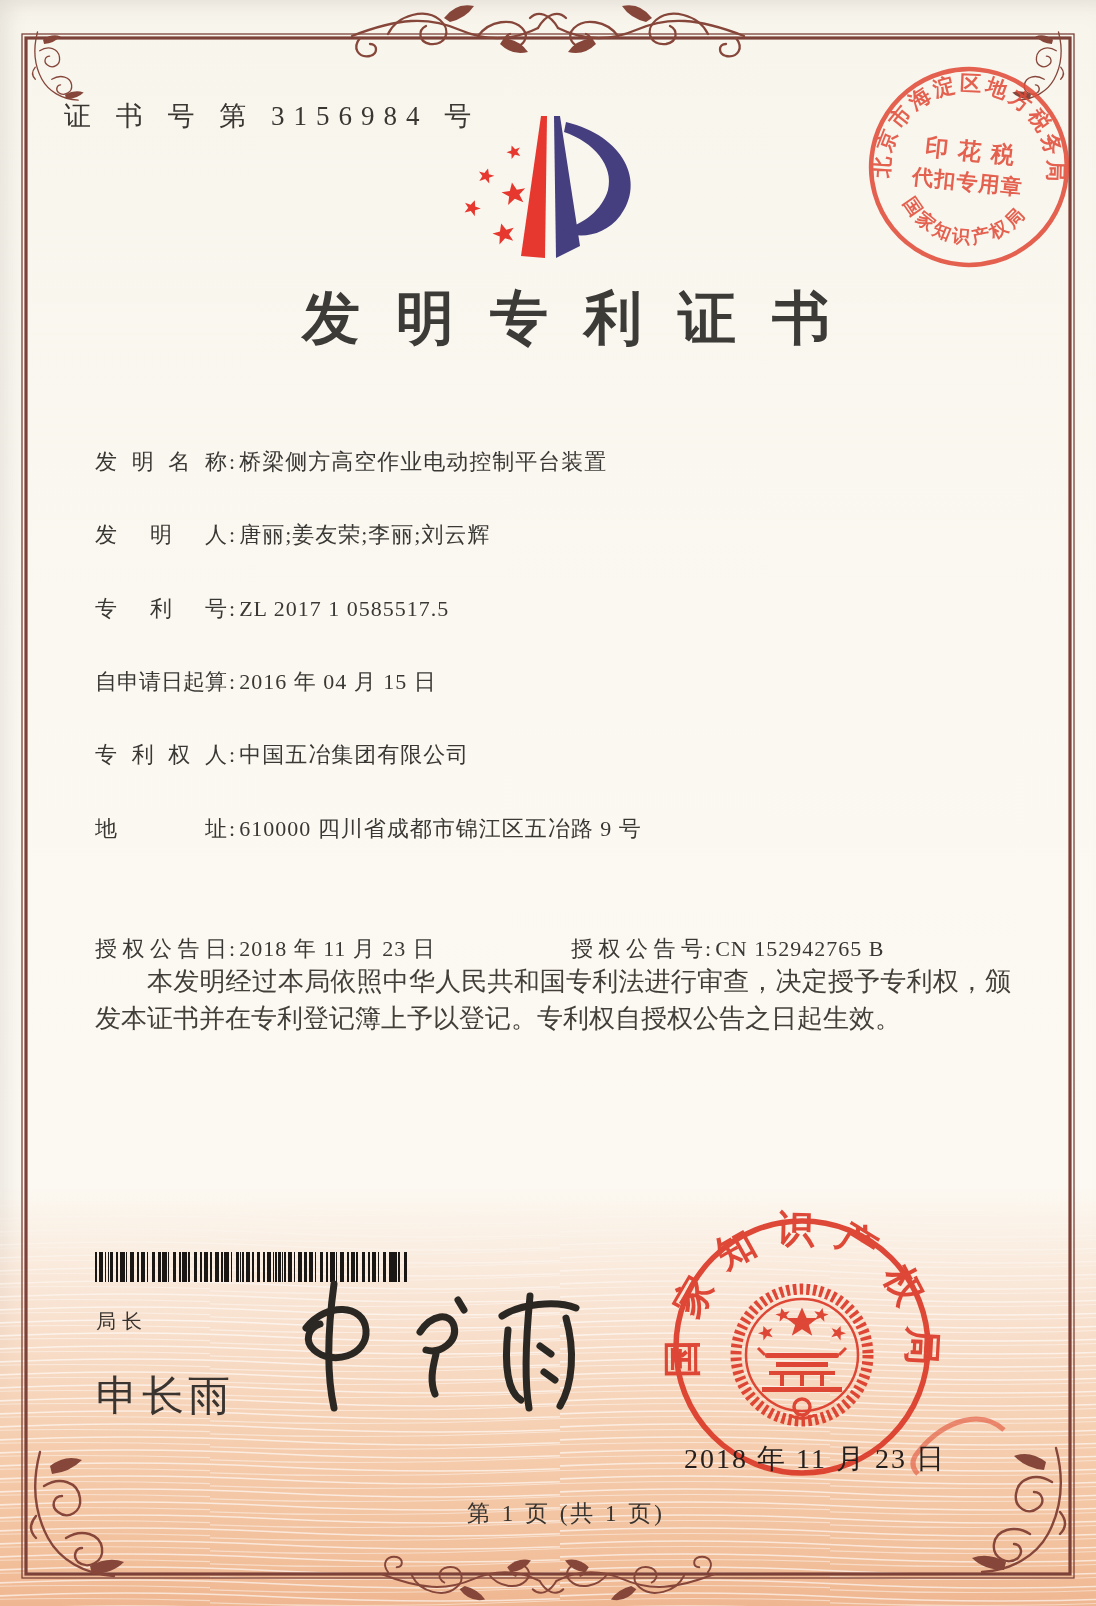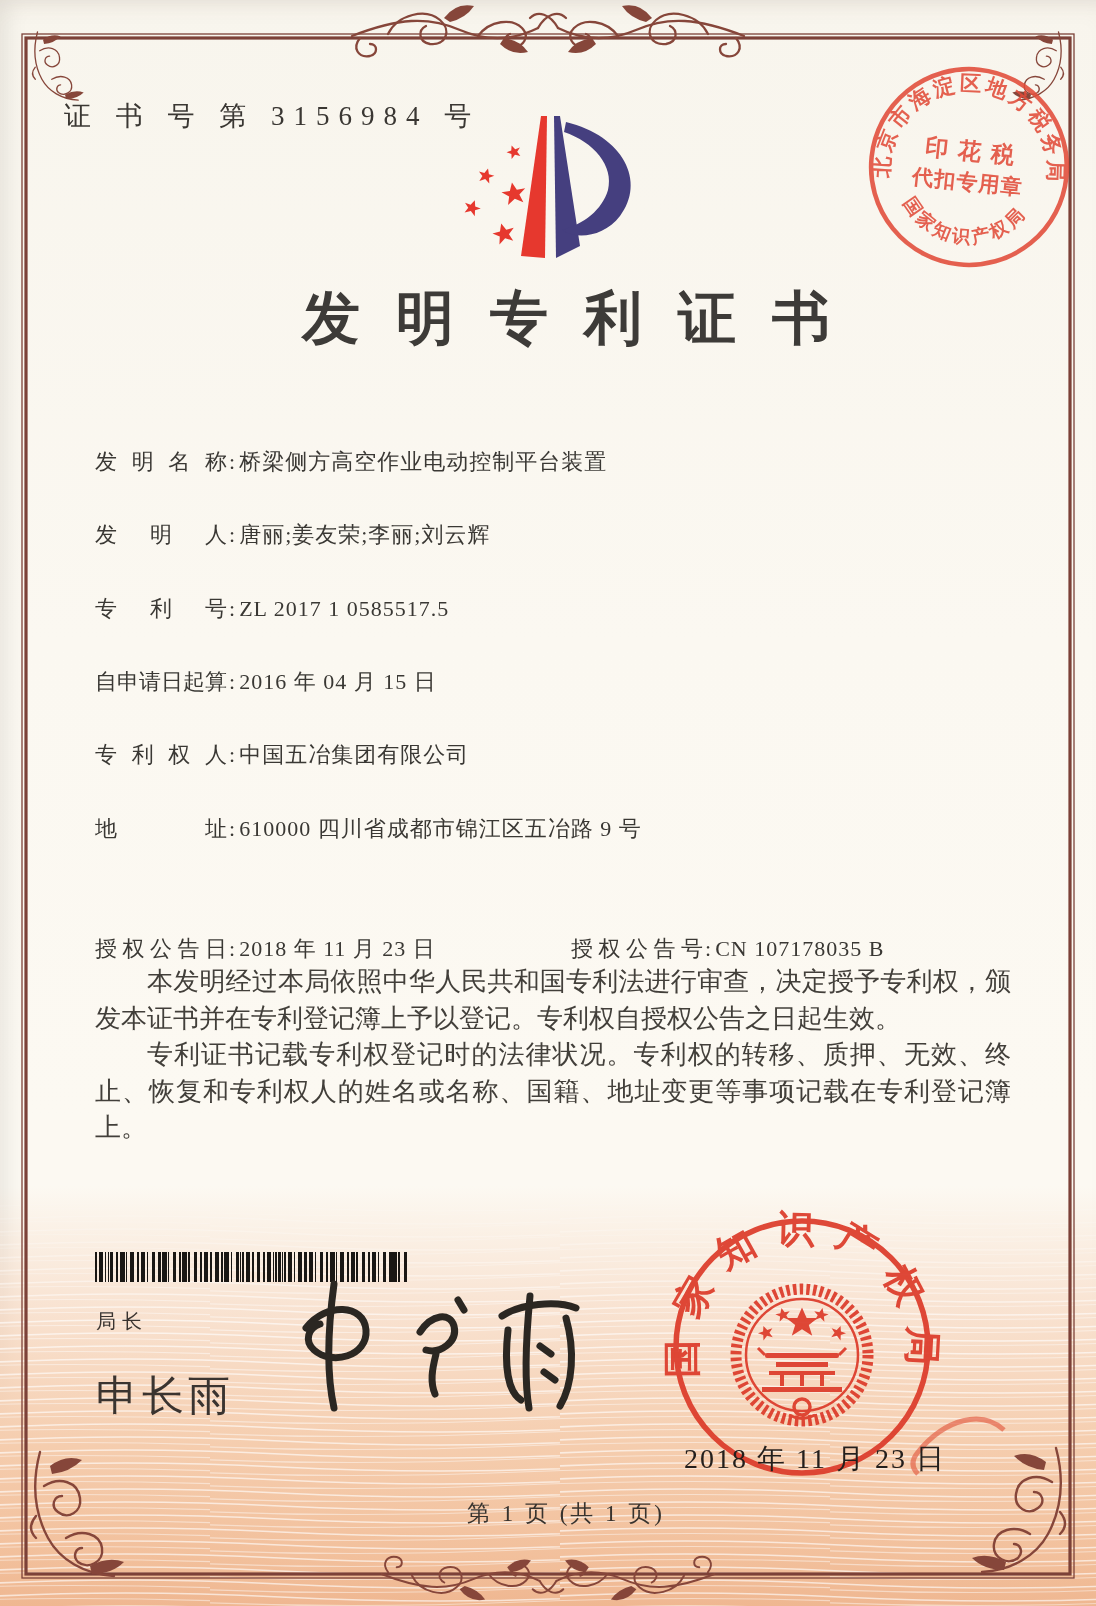--- a/index.html
+++ b/index.html
@@ -169,28 +169,27 @@
     </div>
     <div class="row" style="top:738px">
       <span class="lbl">专利权人</span><span class="colon">:</span><span class="val">中国五冶集团有限公司</span>
     </div>
     <div class="row" style="top:812px">
       <span class="lbl">地址</span><span class="colon">:</span><span class="val">610000 四川省成都市锦江区五冶路 9 号</span>
     </div>
     <div class="row" style="top:932px;width:915px">
       <span class="lbl">授权公告日</span><span class="colon">:</span><span class="val">2018 年 11 月 23 日</span>
       <span class="row2nd">
-        <span class="lbl">授权公告号</span><span class="colon">:</span><span class="val">CN 107178035 B</span>
+        <span class="lbl">授权公告号</span><span class="colon">:</span><span class="val">CN 152942765 B</span>
       </span>
     </div>
   </div>
 
   <div class="paras">
     <p>本发明经过本局依照中华人民共和国专利法进行审查，决定授予专利权，颁发本证书并在专利登记簿上予以登记。专利权自授权公告之日起生效。</p>
-    <p>专利证书记载专利权登记时的法律状况。专利权的转移、质押、无效、终止、恢复和专利权人的姓名或名称、国籍、地址变更等事项记载在专利登记簿上。</p>
   </div>
 
   <div class="barcode"></div>
 
   <div class="signoff-title">局长</div>
   <div class="signoff-name">申长雨</div>
 
   <svg class="abs" style="left:268px;top:1258px" width="330" height="180" viewBox="0 0 330 180">
     <g fill="none" stroke="#2b2722" stroke-width="7" stroke-linecap="round" stroke-linejoin="round">
       <path d="M66,26 C 60,70 58,114 66,150"></path>

